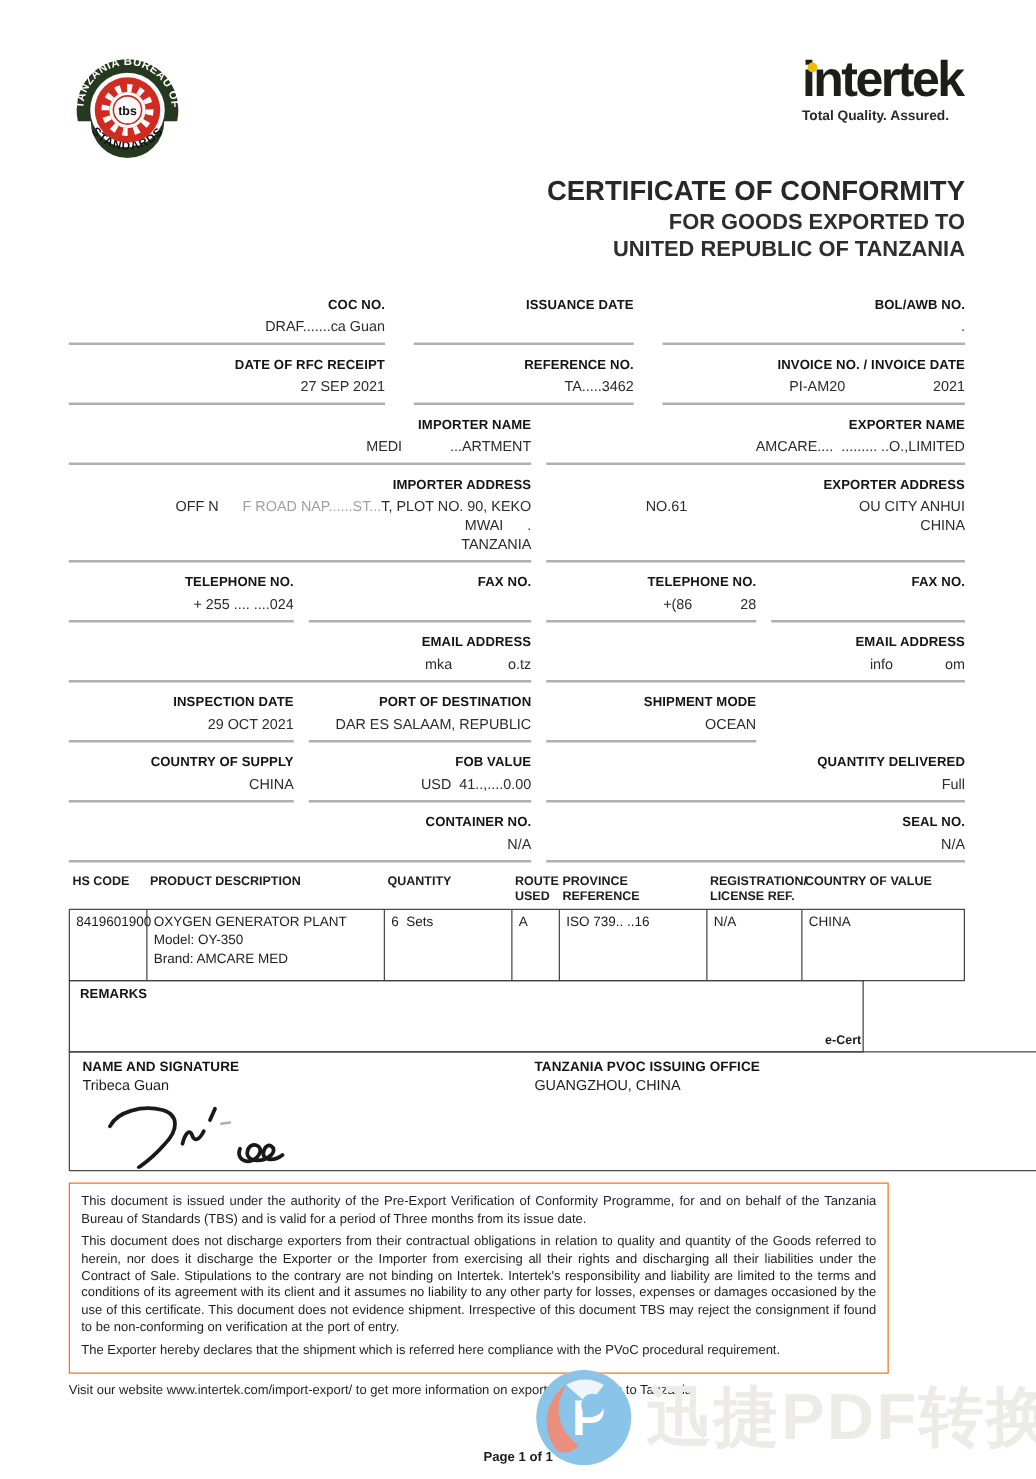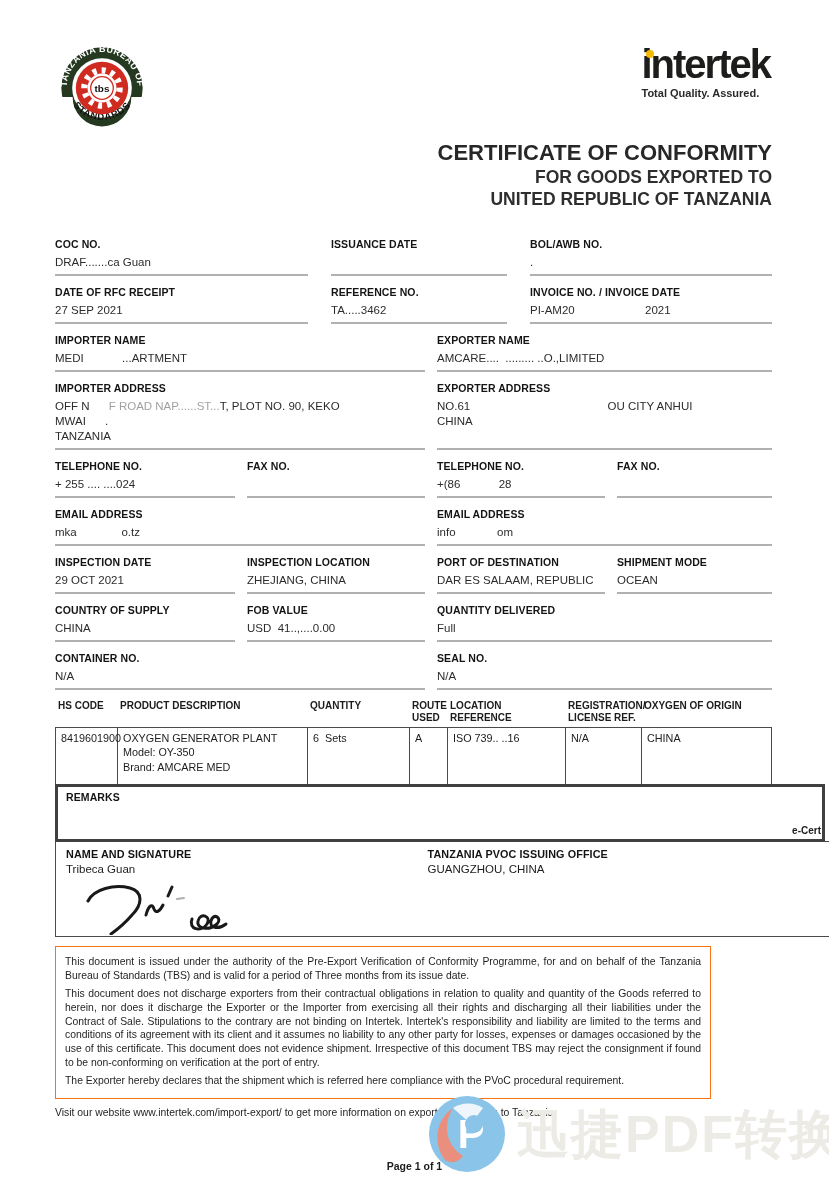--- a/index.html
+++ b/index.html
@@ -21,36 +21,36 @@
   .title{text-align:right;margin-top:0;}
   .title .t1{font-size:22px;font-weight:bold;color:#272727;}
   .title .t2{font-size:17.5px;font-weight:bold;color:#2e2e2e;line-height:1.28;}
 
   
   .form{margin-top:27px;width:717px;}
   .frow{display:grid;column-gap:23px;margin-bottom:10px;}
   .r3{grid-template-columns:253px 176px auto;}
   .r2{grid-template-columns:370px auto;column-gap:12px;}
   .r4{grid-template-columns:180px 178px 168px auto;column-gap:12px;}
-  .cell{border-bottom:2px solid var(--line-gray,#b0b0b0);padding-bottom:3px;}
+  .cell{border-bottom:2px solid var(--line-gray,#b0b0b0);padding-bottom:3px;text-align:right;}
   .lab{font-size:10.5px;font-weight:bold;color:#141414;letter-spacing:.1px;margin-bottom:6px;}
   .val{font-size:11.5px;color:#2c2c2c;min-height:15px;white-space:pre-wrap;}
   .ghost{opacity:.45;}
   .span2{grid-column:span 2;}
 
   
   .tbl{width:717px;font-size:10.8px;}
   .tbl-hdr,.tbl-row{display:grid;grid-template-columns:62px 190px 102px 38px 118px 76px auto;}
   .tbl-hdr{font-weight:bold;font-size:10px;}
   .tbl-hdr > div{padding:4px 5px 2px 3px;line-height:1.25;}
   .tbl-row{border:1px solid #4a4a4a;min-height:56px;}
   .tbl-row > div{border-right:1px solid #4a4a4a;padding:3px 5px;line-height:1.35;white-space:pre-wrap;}
   .tbl-row > div:last-child{border-right:none;}
 
-  .remarks{width:770px;border:3px solid #404040;margin-top:-1px;height:58px;position:relative;box-sizing:border-box;}
+  .remarks{width:636px;border:1px solid #404040;margin-top:-1px;height:58px;position:relative;box-sizing:border-box;}
   .remarks .lab{margin:4px 0 0 8px;}
   .ecert{position:absolute;right:1px;bottom:3px;font-size:10px;font-weight:bold;}
 
   .sigbox{width:808px;border:1px solid #4a4a4a;margin-top:-1px;height:96px;box-sizing:border-box;
           display:grid;grid-template-columns:46% auto;padding:6px 10px;}
   .sigbox .lab{margin-bottom:3px;font-size:10.8px;}
   .sig-name{font-size:11.5px;}
   .sig-img{margin:4px 0 0 14px;}
 
   
@@ -194,24 +194,20 @@
         <div class="val">info             om</div>
       </div>
     </div>
 
     <div class="frow r4">
       <div class="cell">
         <div class="lab">INSPECTION DATE</div>
         <div class="val">29 OCT 2021</div>
       </div>
       <div class="cell">
-        <div class="lab">INSPECTION LOCATION</div>
-        <div class="val">ZHEJIANG, CHINA</div>
-      </div>
-      <div class="cell">
         <div class="lab">PORT OF DESTINATION</div>
         <div class="val">DAR ES SALAAM, REPUBLIC</div>
       </div>
       <div class="cell">
         <div class="lab">SHIPMENT MODE</div>
         <div class="val">OCEAN</div>
       </div>
     </div>
 
     <div class="frow r4">
@@ -239,23 +235,23 @@
         <div class="val">N/A</div>
       </div>
     </div>
 
     <div class="tbl">
       <div class="tbl-hdr">
         <div>HS CODE</div>
         <div>PRODUCT DESCRIPTION</div>
         <div>QUANTITY</div>
         <div>ROUTE USED</div>
-        <div>LOCATION REFERENCE</div>
+        <div>PROVINCE REFERENCE</div>
         <div>REGISTRATION/ LICENSE REF.</div>
-        <div>OXYGEN OF ORIGIN</div>
+        <div>COUNTRY OF VALUE</div>
       </div>
       <div class="tbl-row">
         <div>8419601900</div>
         <div>OXYGEN GENERATOR PLANT
 Model: OY-350
 Brand: AMCARE MED</div>
         <div>6  Sets</div>
         <div>A</div>
         <div>ISO 739.. ..16</div>
         <div>N/A</div>

